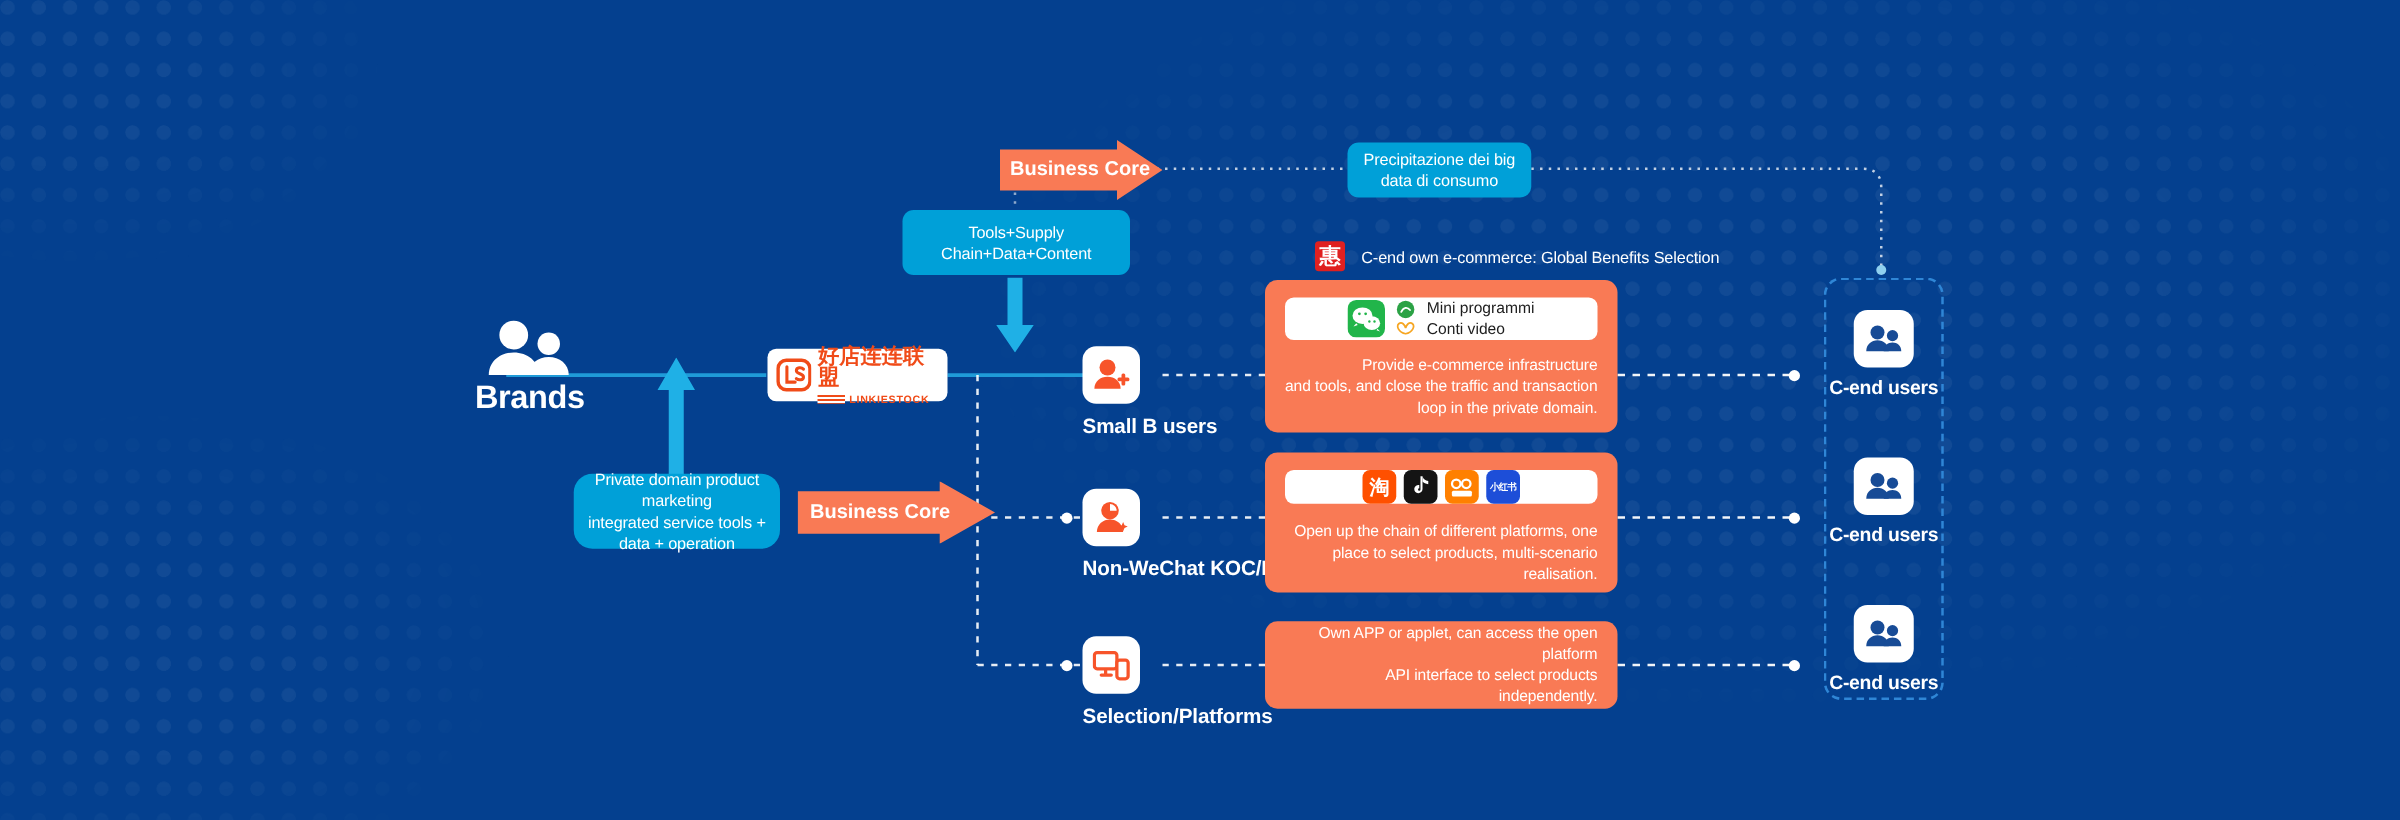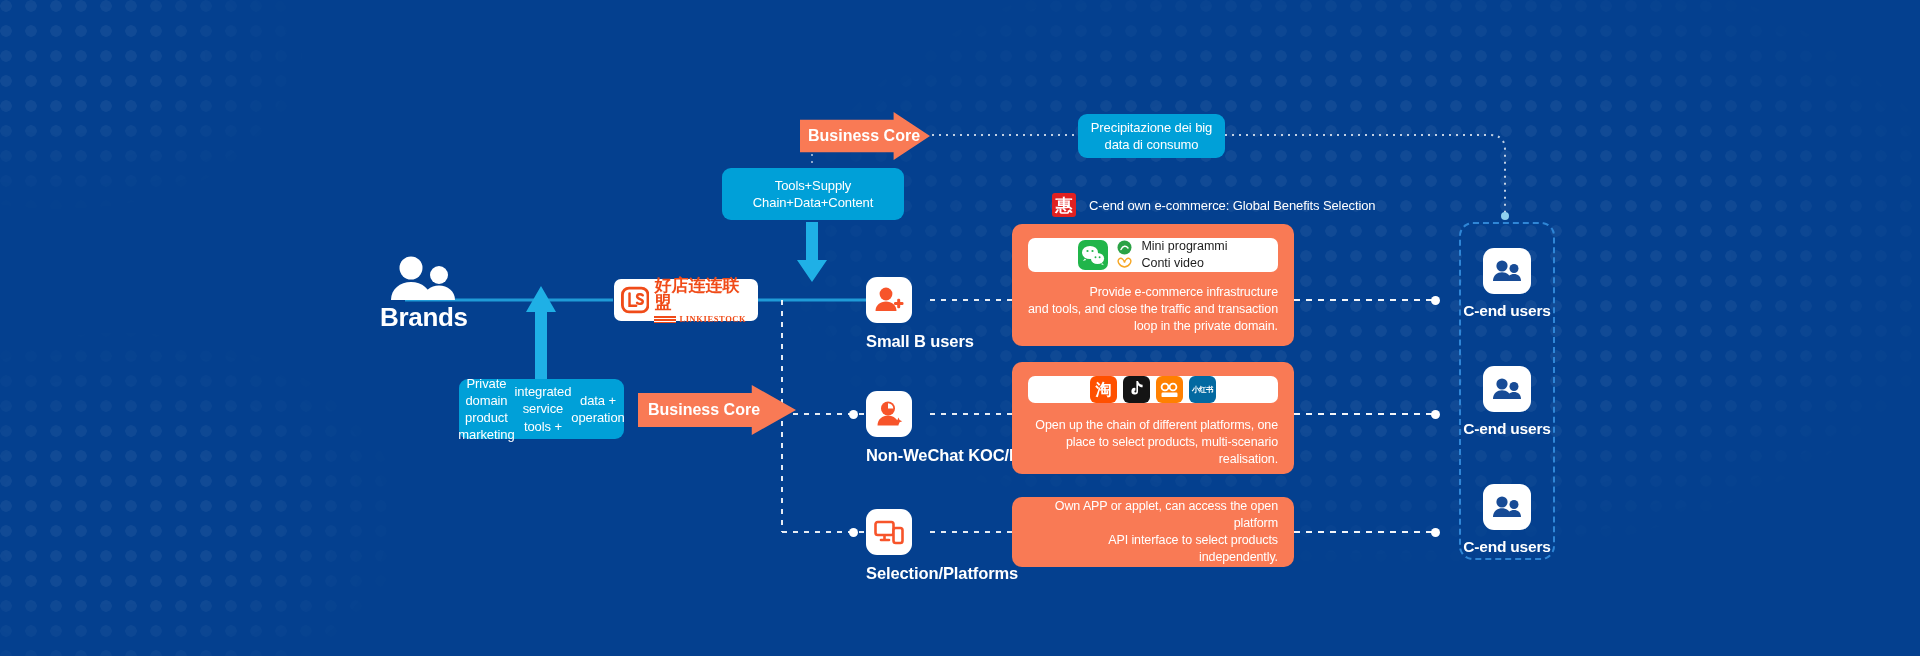--- a/index.html
+++ b/index.html
@@ -239,35 +239,35 @@
       <circle cx="52" cy="19" r="9" fill="#ffffff"></circle>
       <path d="M36 44c0-9 7.5-14.5 16-14.5S68 35 68 44z" fill="#ffffff"></path>
     </svg>
     <div class="brands-label">Brands</div>
   </div>
 
   <svg class="abs" style="left:522px;top:286px;width:38px;height:110px;">
     <polygon points="19,0 34,26 25,26 25,110 13,110 13,26 4,26" fill="#1fb0e6"></polygon>
   </svg>
 
-  <div class="blue-box abs" style="left:459px;top:379px;width:165px;height:60px;flex-direction:row;">
+  <div class="blue-box abs" style="left:459px;top:379px;width:165px;height:60px;flex-direction:column;border-radius:15px;">
     <span>Private domain product marketing</span>
     <span>integrated service tools +</span>
     <span>data + operation</span>
   </div>
 
   <div class="logo-plate" style="left:614px;top:279px;width:144px;height:42px;">
     <svg width="30" height="28" viewBox="0 0 30 28">
       <rect x="1.5" y="1.5" width="27" height="25" rx="7" fill="none" stroke="#f04b18" stroke-width="3"></rect>
       <path d="M9 7v13h7" fill="none" stroke="#f04b18" stroke-width="2.6" stroke-linecap="round"></path>
       <path d="M23 9c-1.6-1.6-6-1.8-6 1.4 0 3 6 2.2 6 5.2 0 3-4.4 3-6 1.4" fill="none" stroke="#f04b18" stroke-width="2.6" stroke-linecap="round"></path>
     </svg>
     <div style="display:flex;flex-direction:column;">
       <div class="logo-cn">好店连连联盟</div>
-      <div style="display:flex;align-items:center;gap:3px;margin-top:2px;font-family:Liberation Serif, serif;">
+      <div style="display:flex;align-items:center;gap:3px;margin-top:2px;">
         <div class="logo-bars" style="width:22px;height:7px;background:repeating-linear-gradient(#f04b18 0 1.6px,#fff 1.6px 3.2px);"></div>
         <div class="logo-en">LINKIESTOCK</div>
       </div>
     </div>
   </div>
 
   <div class="core-arrow abs" style="left:800px;top:112px;width:130px;height:48px;">
     <span style="font-size:16px;padding-left:8px;">Business Core</span>
   </div>
 
@@ -377,21 +377,21 @@
             <path d="M10 1c.6 2.3 2.3 3.6 4.6 3.8v2.5C12.6 7.2 11 6.4 10 5.2z" fill="#ffffff"></path>
           </svg>
         </div>
         <div class="plat-icon" style="background:#ff8000;">
           <svg width="19" height="16" viewBox="0 0 19 16">
             <circle cx="5" cy="5" r="3.4" fill="none" stroke="#fff" stroke-width="1.8"></circle>
             <circle cx="13" cy="5" r="3.4" fill="none" stroke="#fff" stroke-width="1.8"></circle>
             <rect x="1.5" y="10.5" width="16" height="4.6" rx="1.2" fill="#ffffff"></rect>
           </svg>
         </div>
-        <div class="plat-icon" style="background:#0369a1;justify-content:center;">
+        <div class="plat-icon" style="background:#1d4ed8;justify-content:center;">
           <span style="color:#fff;font-size:7.5px;font-weight:bold;font-family:'DejaVu Sans',sans-serif;line-height:1;letter-spacing:-0.5px;">小红书</span>
         </div>
       </div>
     </div>
     <div class="card-caption" style="margin-top:14px;">
       <div>Open up the chain of different platforms, one</div>
       <div>place to select products, multi-scenario realisation.</div>
     </div>
   </div>
 

